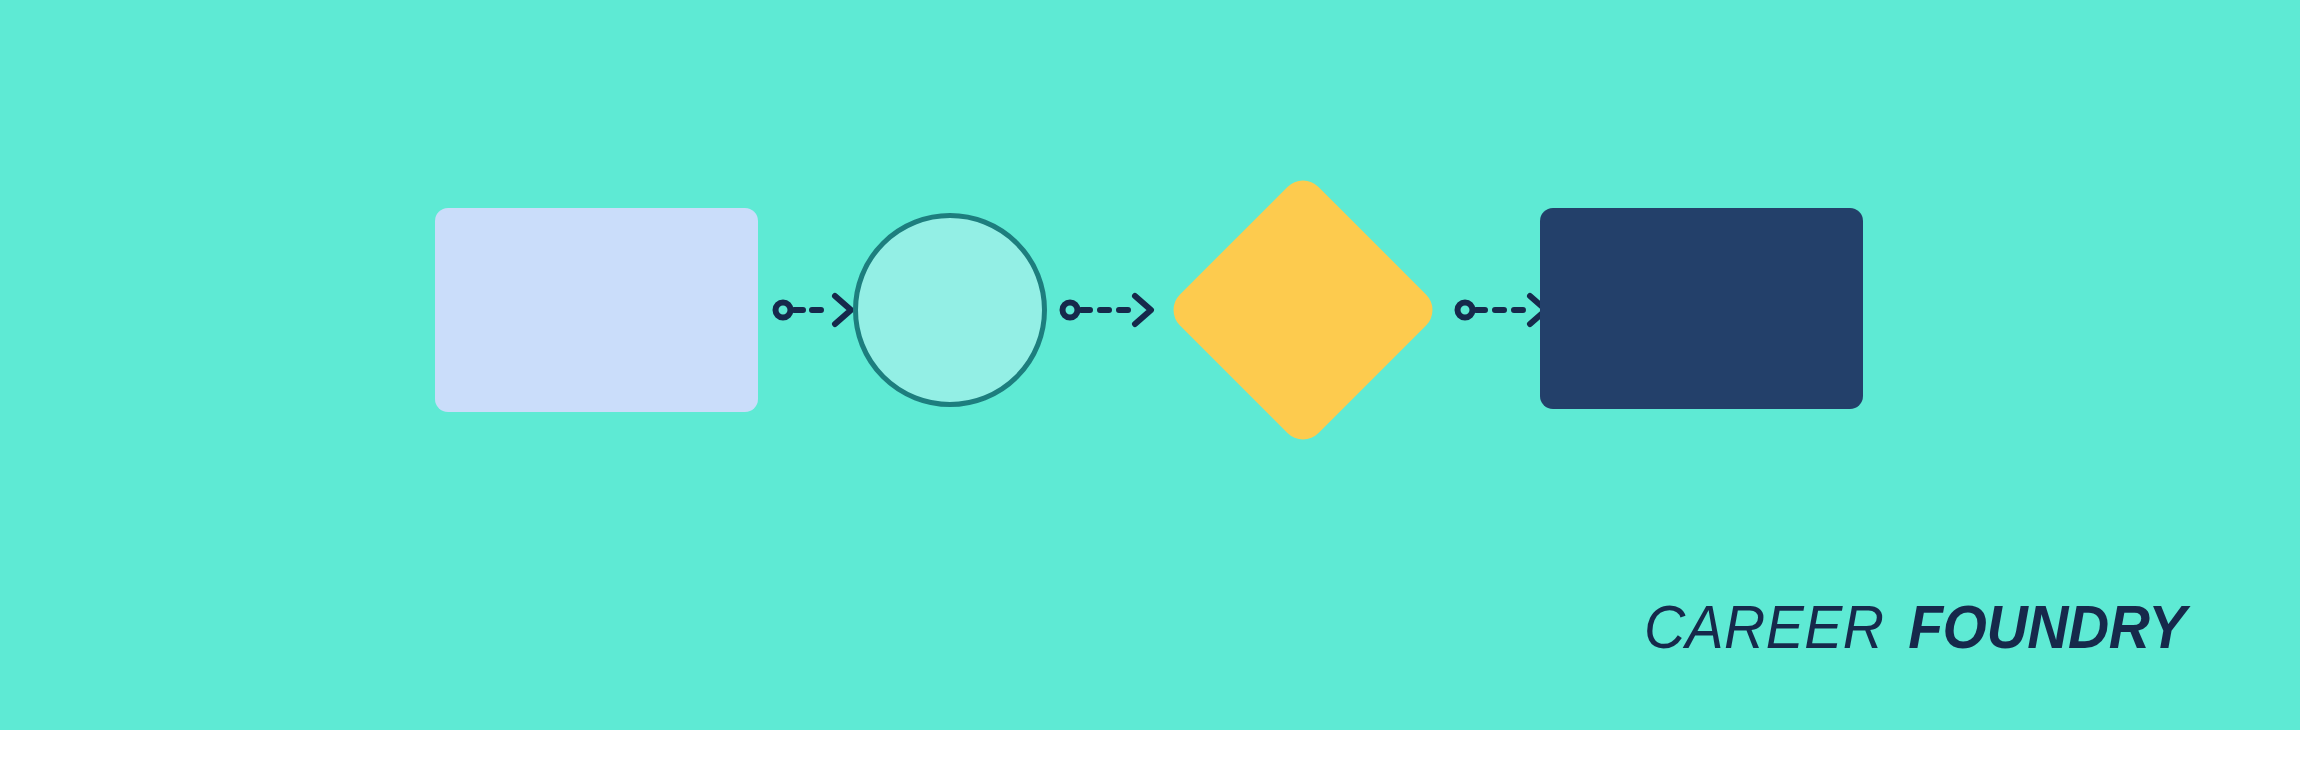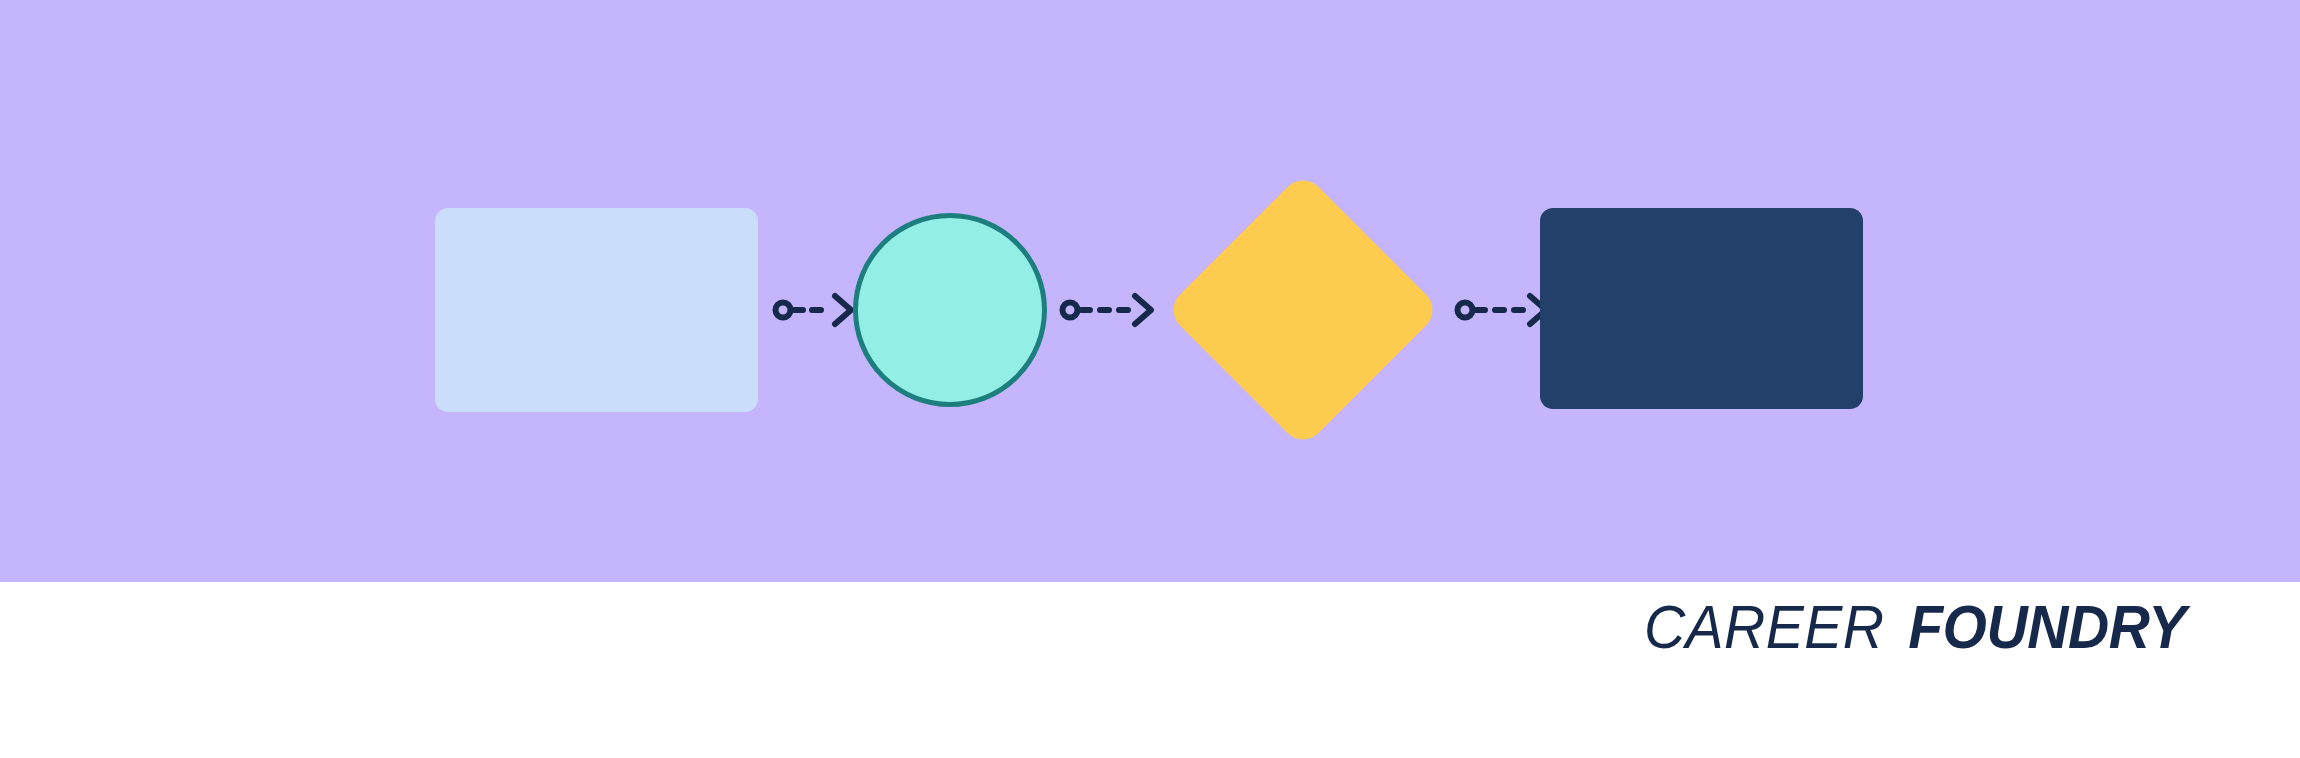--- a/index.html
+++ b/index.html
@@ -9,22 +9,22 @@
   }
   body {
     width: 2300px;
     height: 758px;
     overflow: hidden;
     font-family: "Liberation Sans", sans-serif;
   }
   #canvas {
     position: relative;
     width: 2300px;
-    height: 582px;
-    background: #c4b5fd;
+    height: 730px;
+    background: #5eead4;
   }
 
   
   #diagram {
     position: absolute;
     left: 0;
     top: 0;
     width: 2300px;
     height: 620px;
   }

